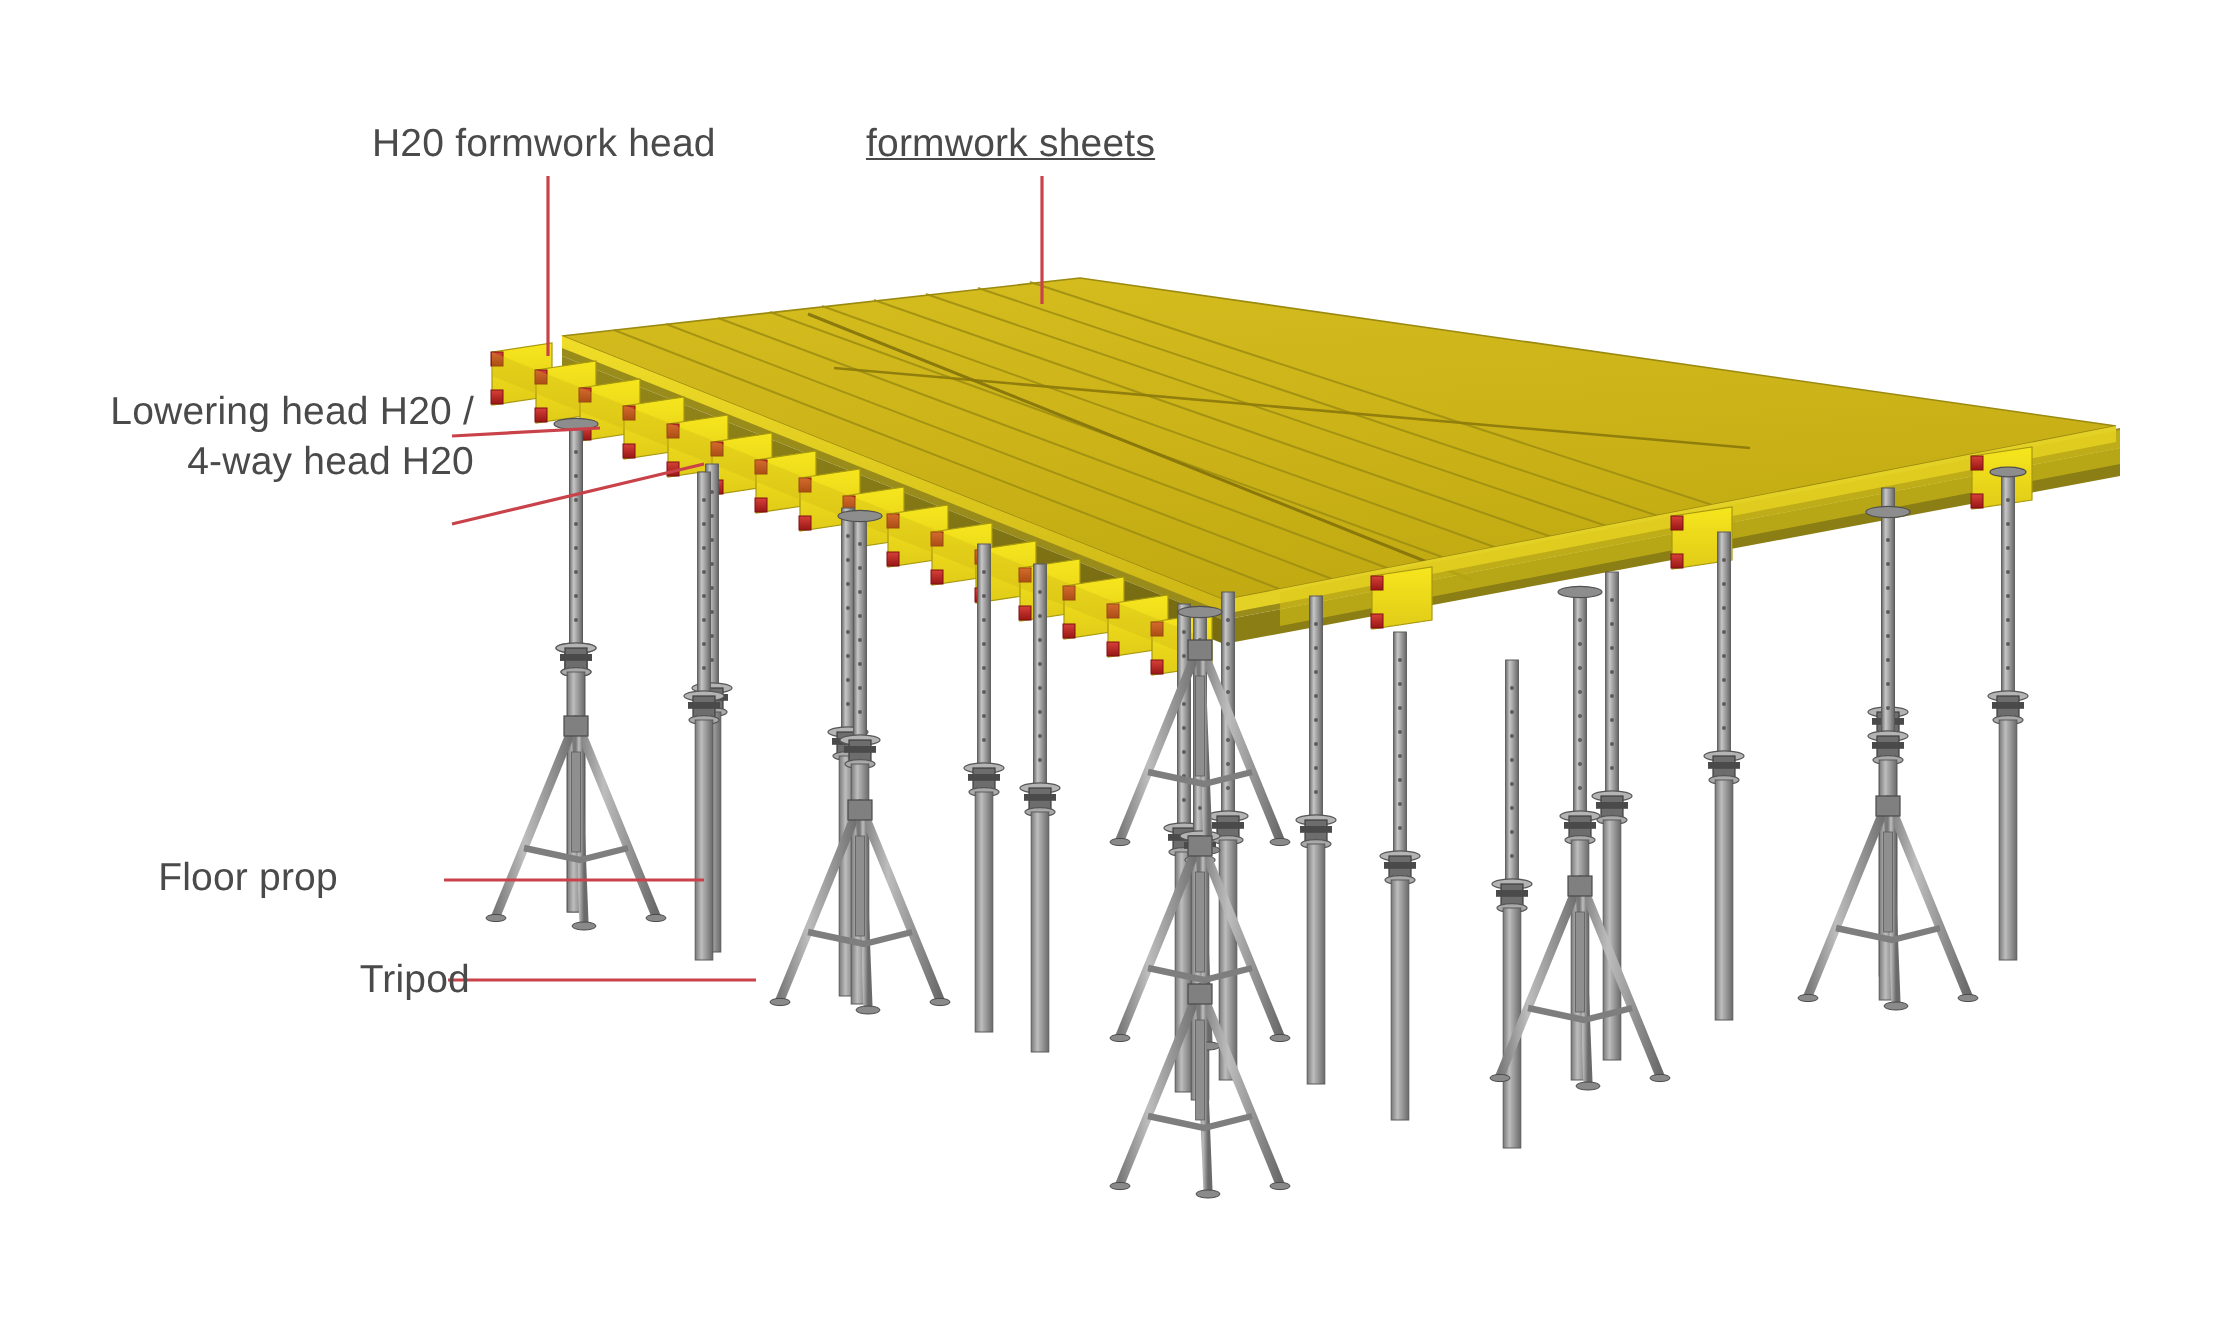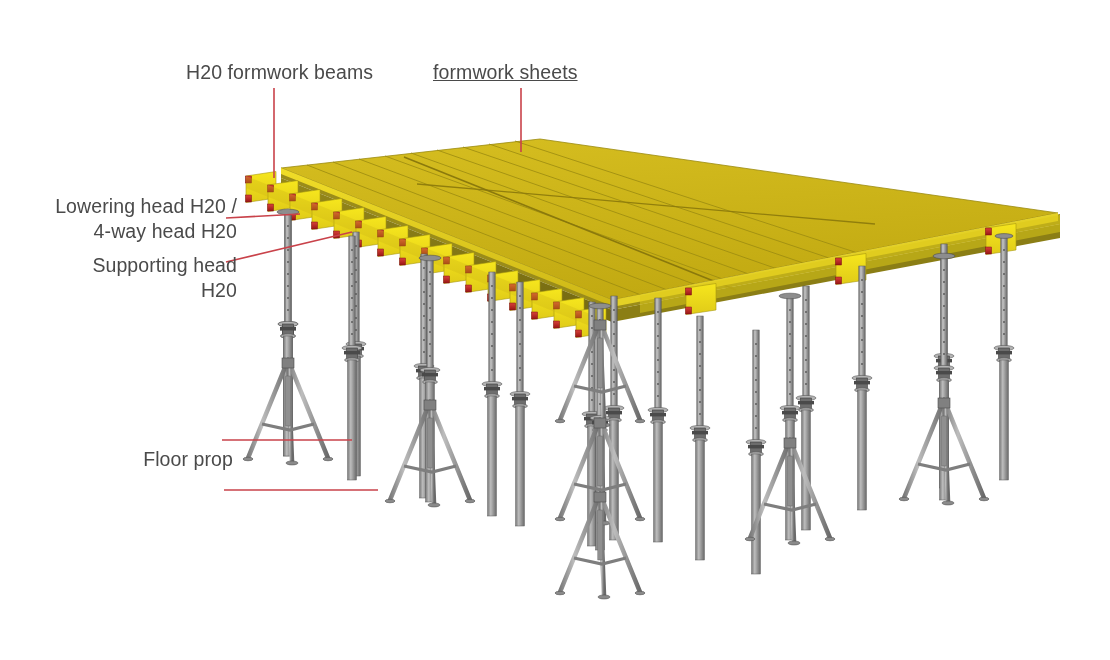--- a/index.html
+++ b/index.html
@@ -269,26 +269,25 @@
     <g stroke="#c9424a" stroke-width="1.6" fill="none">
       <line x1="274" y1="88" x2="274" y2="178"></line>
       <line x1="521" y1="88" x2="521" y2="152"></line>
       <line x1="226" y1="218" x2="300" y2="214"></line>
       <line x1="226" y1="262" x2="352" y2="232"></line>
       <line x1="222" y1="440" x2="352" y2="440"></line>
       <line x1="224" y1="490" x2="378" y2="490"></line>
     </g>
   </svg>
 
-  <div class="lbl" style="left:186px;top:60px;">H20 formwork beams</div>
+  <div class="lbl" style="left:186px;top:60px;">H20 formwork head</div>
 
   <div class="lbl" style="left:433px;top:60px;text-decoration:underline;">formwork sheets</div>
 
   <div class="lbl r" style="left:0px;top:194px;width:222px;">Lowering head H20 /
 4-way head H20</div>
 
-  <div class="lbl r" style="left:0px;top:253px;width:222px;">Supporting head
-H20</div>
-
-  <div class="lbl r" style="left:0px;top:447px;width:218px;">Floor prop</div>
-
+
+  <div class="lbl r" style="left:0px;top:427px;width:218px;text-align:center;">Floor prop</div>
+
+  <div class="lbl r" style="left:0px;top:478px;width:220px;">Tripod</div>
 
 </div>
 
 </body></html>

